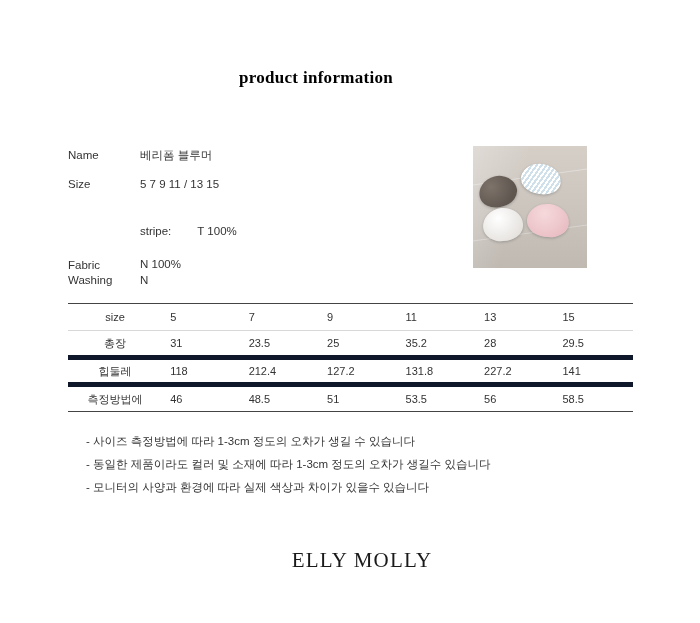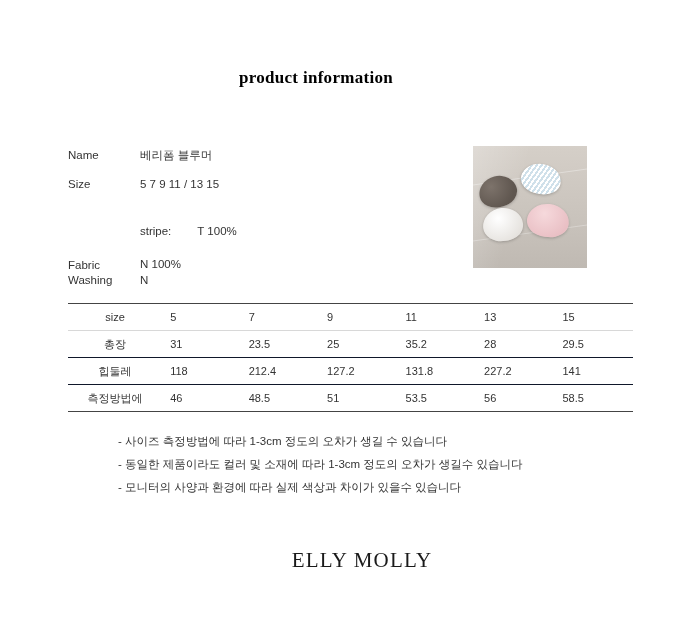--- a/index.html
+++ b/index.html
@@ -148,21 +148,21 @@
     left: 68px;
     width: 565px;
     border-collapse: collapse;
     font-size: 11px;
     color: #333333;
   }
   .size-table tr {
     height: 27px;
   }
   .size-table td {
-    border-bottom: 1px solid #0f172a;
+    border-bottom: 5px solid #0f172a;
     padding: 0;
     text-align: left;
     color: #333333;
   }
   .size-table tr.head td {
     border-top: 1px solid #444444;
     border-bottom: 1px solid #d8d8d8;
   }
   .size-table tr.last td {
     border-bottom: 1px solid #444444;
@@ -178,21 +178,20 @@
   }
 
   
   .notes {
     position: absolute;
     top: 430px;
     left: 86px;
     font-size: 11.5px;
     color: #333333;
     line-height: 2.0;
-    margin-left: 32px;
   }
   .notes div {
     white-space: nowrap;
   }
 
   
   .brand {
     position: absolute;
     top: 548px;
     left: 12px;

